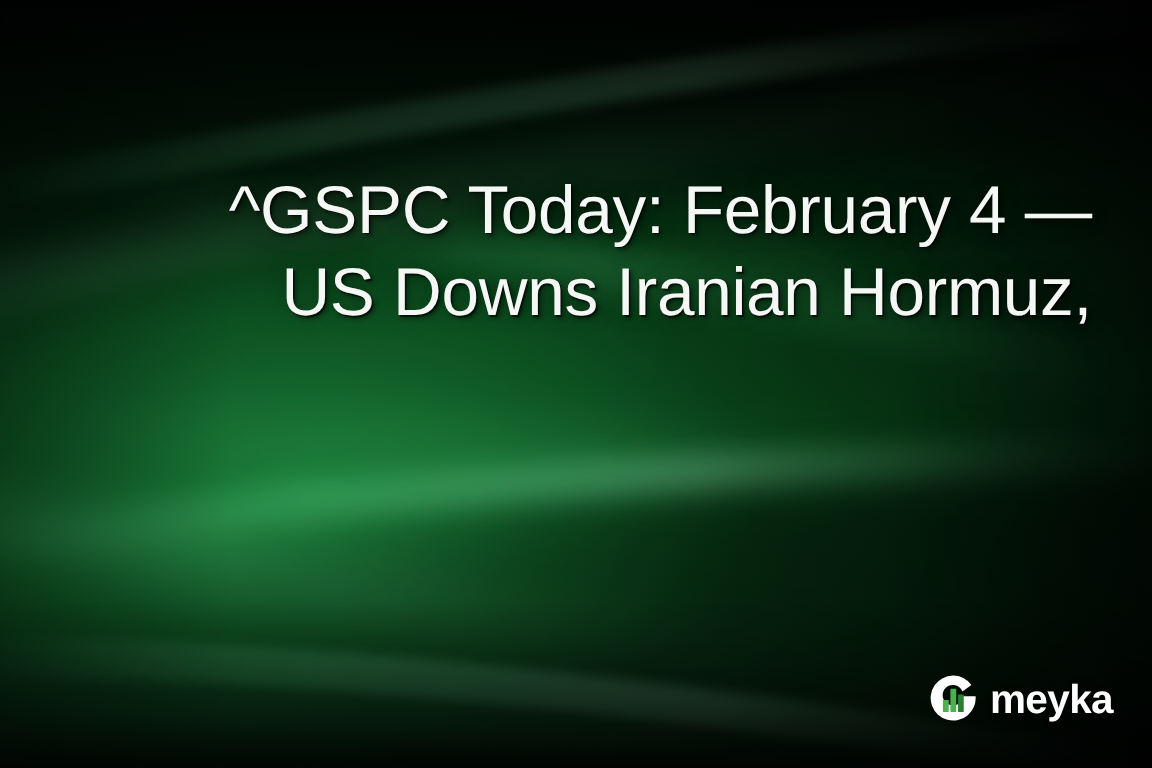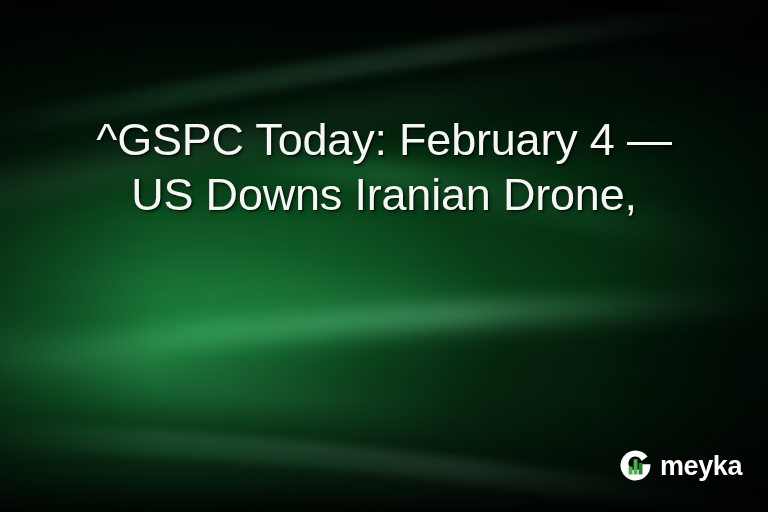--- a/index.html
+++ b/index.html
@@ -46,22 +46,22 @@
     mix-blend-mode:screen;
   }
 
   .bg-svg { position:absolute; inset:0; }
 
   
   #title-block {
     position:absolute;
     left:0; right:0;
     top:112px;
-    text-align:center;
-    padding:0 24px;
+    text-align:right;
+    padding:0 40px;
     z-index:6;
   }
   .title-line {
     display:block;
     color:#f4f7f4;
     font-family:"Liberation Sans", sans-serif;
     font-size:45px;
     line-height:55px;
     font-weight:400;
     letter-spacing:-0.2px;
@@ -153,21 +153,21 @@
   </svg>
 
   <div class="bg-layer bg-glow"></div>
   <div class="bg-layer bg-vign-top"></div>
   <div class="bg-layer bg-vign-bottom"></div>
   <div class="bg-layer bg-vign-right"></div>
   <div class="bg-layer bg-vign-left"></div>
 
   <div id="title-block">
     <span class="title-line">^GSPC Today: February 4 —</span>
-    <span class="title-line">US Downs Iranian Drone,</span>
+    <span class="title-line">US Downs Iranian Hormuz,</span>
   </div>
 
   <div id="logo">
     <svg id="logo-mark" viewBox="0 0 38 38">
       <path d="M30.6 9.6 A 15 15 0 1 0 33.4 17.2 L 25.0 17.2 A 6.8 6.8 0 1 1 24.6 14.0 Z" fill="#ffffff"></path>
       <rect x="11.6" y="19.6" width="3.9" height="8.0" rx="0.4" fill="#4caf50"></rect>
       <rect x="16.6" y="12.2" width="3.9" height="15.4" rx="0.4" fill="#4caf50"></rect>
       <rect x="21.6" y="16.0" width="3.9" height="11.6" rx="0.4" fill="#2e7d32"></rect>
     </svg>
     <span id="logo-word">meyka</span>

